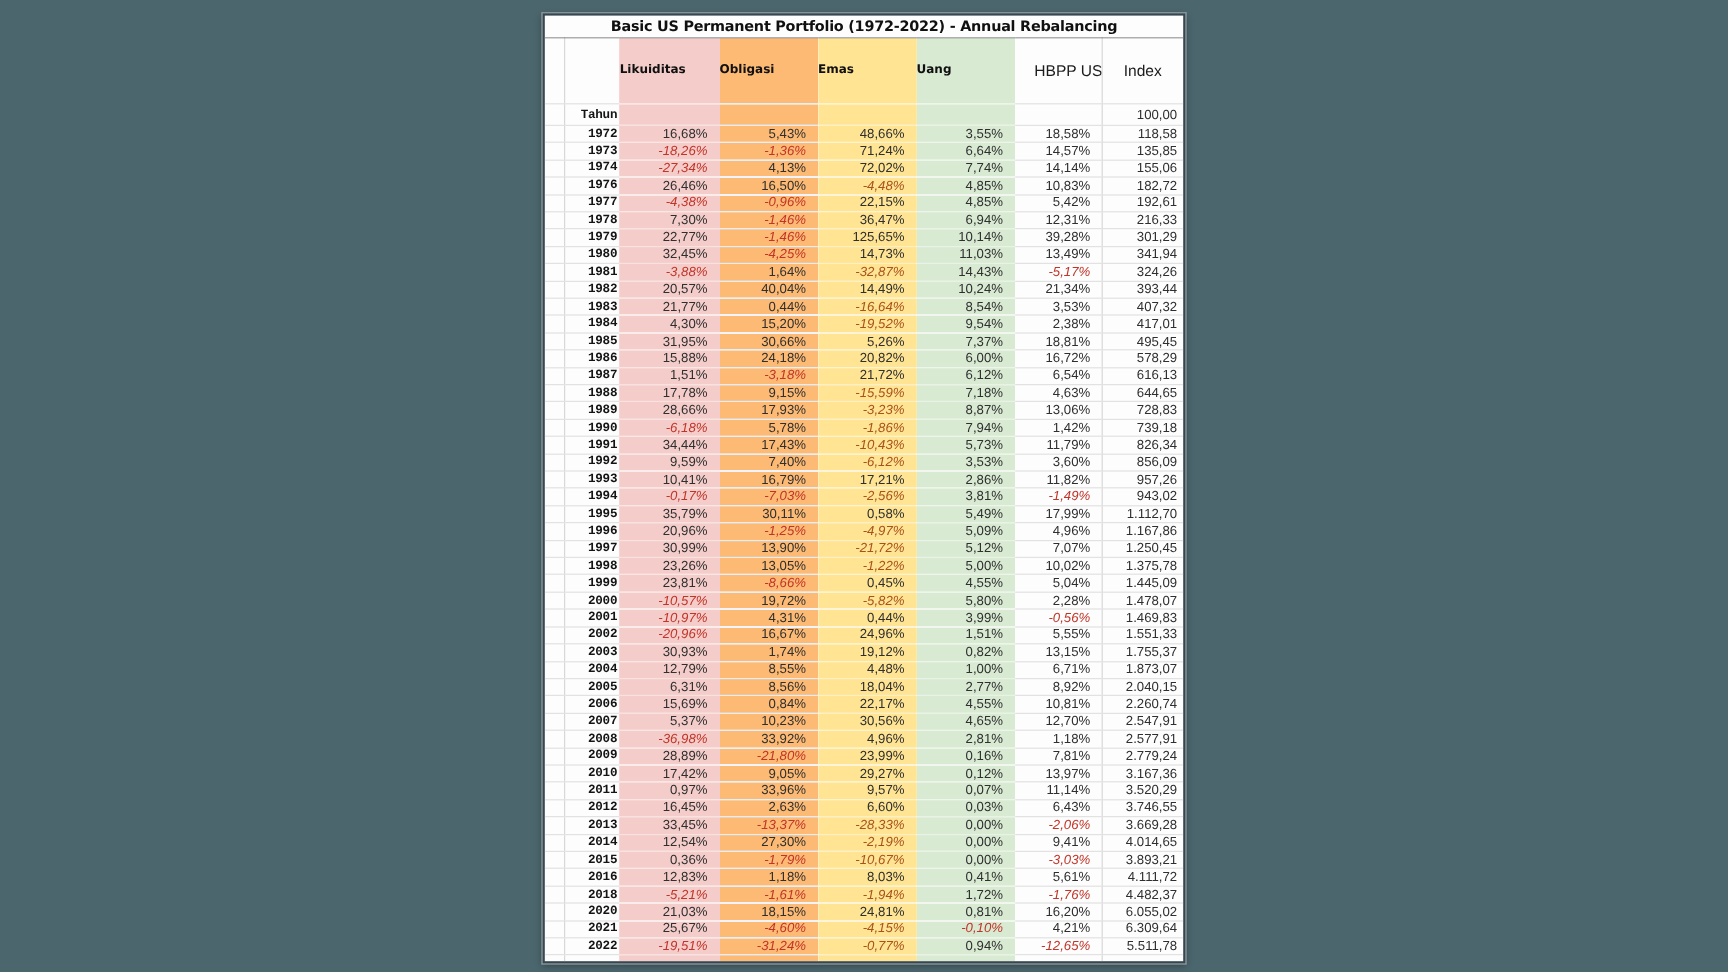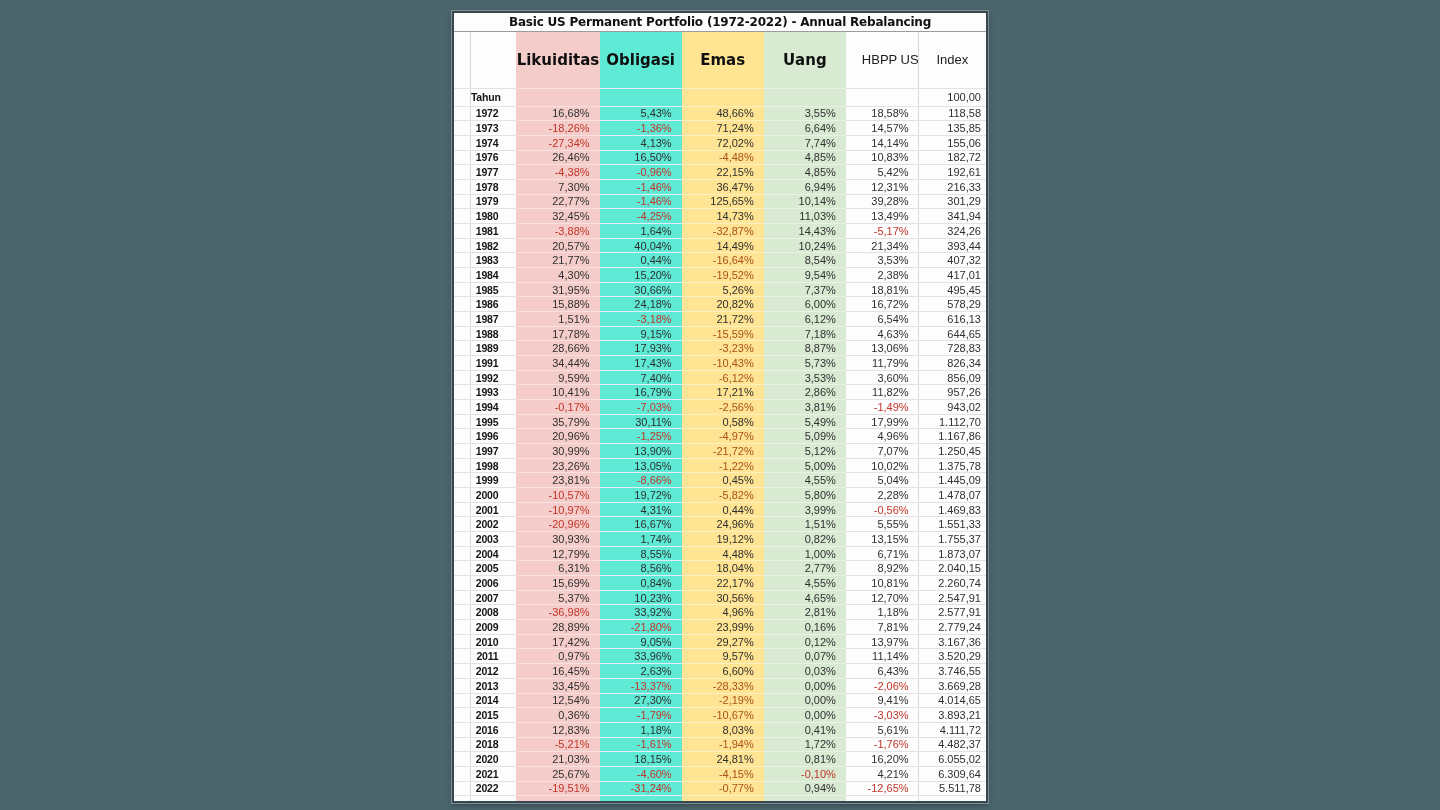--- a/index.html
+++ b/index.html
@@ -29,67 +29,67 @@
     vertical-align: middle;
     font-size: 11px;
     color: #2f2f2f;
     border-bottom: 1px solid #e2e2e2;
     background: #fdfdfd;
     overflow: hidden;
     white-space: nowrap;
   }
   
   td.c-lik  { background: #f4cdca; border-bottom-color: #f9e1df; }
-  td.c-obl  { background: #5eead4; border-bottom-color: #e3eef8; margin-top: 36px; }
+  td.c-obl  { background: #fdba74; border-bottom-color: #e3eef8; margin-top: 36px; }
   td.c-emas { background: #ffe493; border-bottom-color: #fff0c2; }
   td.c-uang { background: #d9ead3; border-bottom-color: #e9f3e5; }
   td.c-m    { border-right: 1px solid #d8d8d8; padding: 0; }
   td.c-hbpp { border-right: 1px solid #d8d8d8; padding-right: 9px; }
   td.c-index{ padding-right: 5px; margin-top: 44px; }
   
   tr.title-row td {
     height: 16px;
     text-align: center;
     font-family: "DejaVu Sans", sans-serif;
     font-weight: bold;
     font-size: 12px;
     color: #101010;
     padding: 0;
     border-bottom: 1px solid #9b9b9b;
     letter-spacing: -0.2px;
   }
   
   tr.header-row td { height: 17px; }
   tr.header-row td.hdr-colored {
-    text-align: center;
+    text-align: left;
     font-family: "DejaVu Sans", sans-serif;
     font-weight: bold;
-    font-size: 15px;
+    font-size: 10px;
     color: #101010;
     padding: 0;
   }
   tr.header-row td.hdr-plain {
     text-align: center;
     font-size: 13px;
     font-weight: 400;
     color: #1c1c1c;
     padding: 16px;
   }
   
   tr.tahun-row td { height: 15px; }
   .year {
-    font-family: Liberation Sans, sans-serif;
+    font-family: Liberation Mono, monospace;
     font-weight: bold;
     font-size: 10.5px;
     color: #141414;
-    padding-right: 18px;
+    padding-right: 2px;
     letter-spacing: -0.2px;
   }
   
-  td.neg { color: #c13428; }
+  td.neg { color: #c13428; font-style: italic; }
   td.c-emas.neg { color: #a8521c; }
   
   tr.stub-row td { height: 4px; border-bottom: none; }
 </style>
 </head>
 <body>
 
 <div class="sheet">
   <table>
     <colgroup>
@@ -293,20 +293,30 @@
     <td class="year">1989</td>
     <td class="c-lik">28,66%</td>
     <td class="c-obl">17,93%</td>
     <td class="c-emas neg">-3,23%</td>
     <td class="c-uang">8,87%</td>
     <td class="c-hbpp">13,06%</td>
     <td class="c-index">728,83</td>
   </tr>
         <tr class="data-row">
     <td class="c-m"></td>
+    <td class="year">1990</td>
+    <td class="c-lik neg">-6,18%</td>
+    <td class="c-obl">5,78%</td>
+    <td class="c-emas neg">-1,86%</td>
+    <td class="c-uang">7,94%</td>
+    <td class="c-hbpp">1,42%</td>
+    <td class="c-index">739,18</td>
+  </tr>
+        <tr class="data-row">
+    <td class="c-m"></td>
     <td class="year">1991</td>
     <td class="c-lik">34,44%</td>
     <td class="c-obl">17,43%</td>
     <td class="c-emas neg">-10,43%</td>
     <td class="c-uang">5,73%</td>
     <td class="c-hbpp">11,79%</td>
     <td class="c-index">826,34</td>
   </tr>
         <tr class="data-row">
     <td class="c-m"></td>

